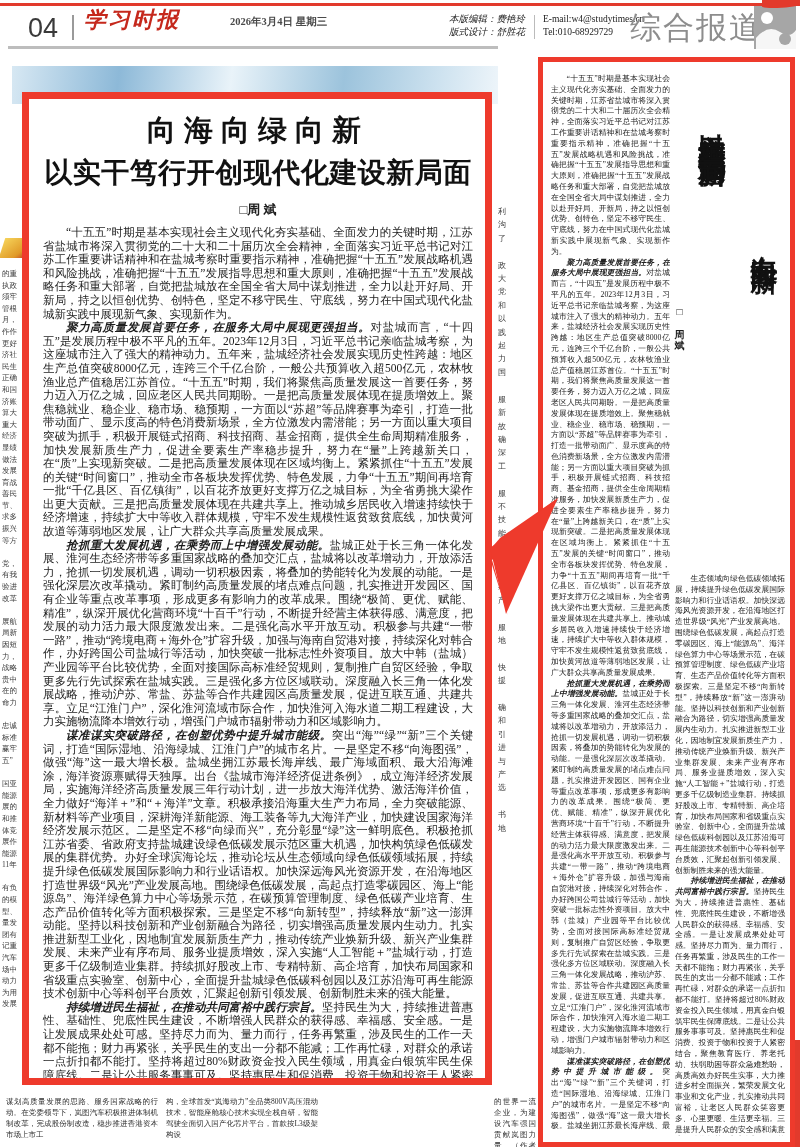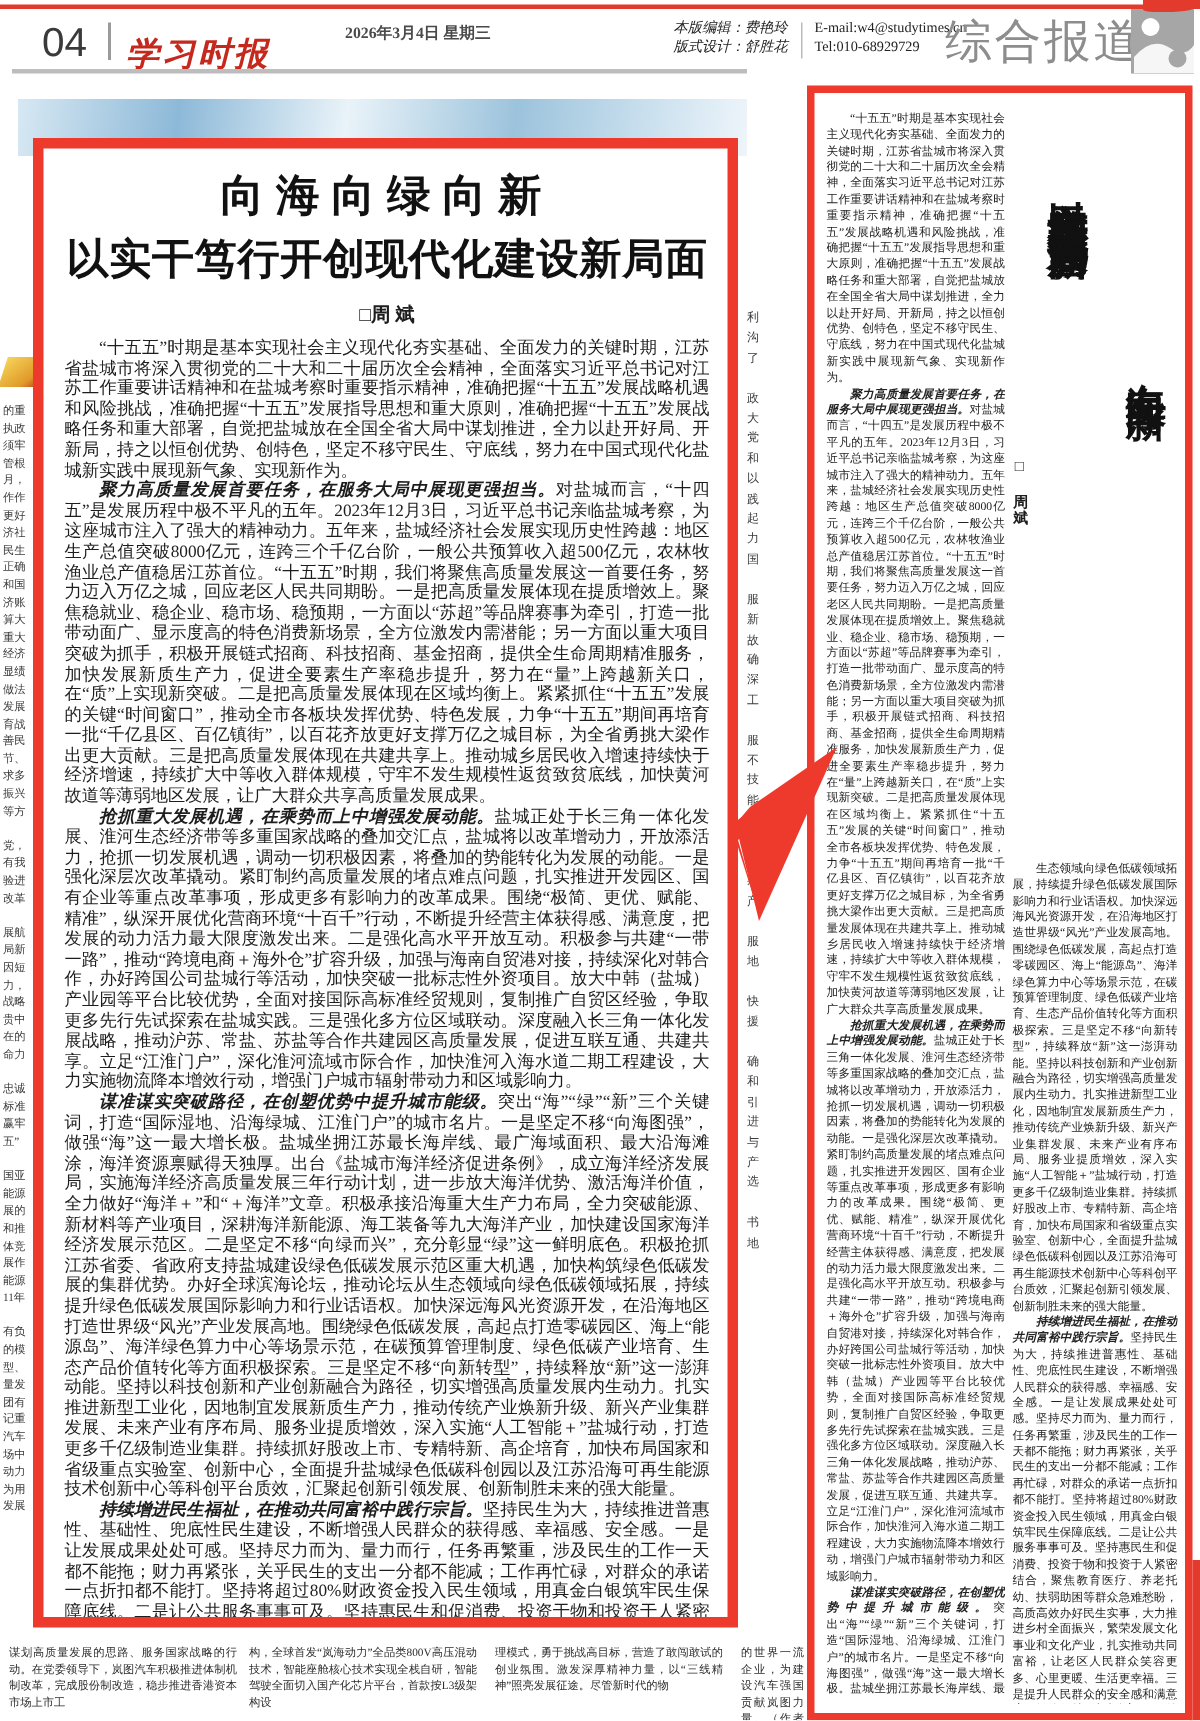--- a/index.html
+++ b/index.html
@@ -3,21 +3,21 @@
 <meta charset="utf-8">
 <style>
   html,body{margin:0;padding:0;background:#ffffff;}
   #page{position:relative;width:800px;height:1147px;background:#fff;overflow:hidden;
         font-family:"Liberation Serif","DejaVu Serif",serif;color:#1d1d1d;}
   .abs{position:absolute;}
   
   #top-red-line{left:0;top:3px;width:800px;height:3px;background:#e23a2c;}
   #page-num{left:28px;top:13px;font-family:"Liberation Sans",sans-serif;font-size:27px;font-weight:normal;color:#3a3a3a;}
   #hdr-div1{left:72px;top:15px;width:2px;height:25px;background:#9a9a9a;}
-  #masthead-cn{left:84px;top:21px;font-size:22px;font-weight:bold;font-style:italic;color:#c5281c;letter-spacing:2px;}
+  #masthead-cn{left:84px;top:5px;font-size:22px;font-weight:bold;font-style:italic;color:#c5281c;letter-spacing:2px;}
   #masthead-en{left:86px;top:33px;font-size:8px;color:#a8a8a8;letter-spacing:4px;font-family:Liberation Sans, sans-serif;margin-top:40px;}
   #hdr-date{left:230px;top:15px;font-size:10.5px;font-weight:bold;color:#4a4a4a;}
   #hdr-editor{left:418px;top:13px;font-size:9.5px;font-style:italic;line-height:13px;color:#222;margin-left:31px;}
   #hdr-div2{left:534px;top:15px;width:1px;height:24px;background:#bbb;}
   #hdr-contact{left:543px;top:13px;font-size:9.5px;line-height:13px;color:#222;}
   #section-title{left:630px;top:7px;font-family:"Liberation Sans",sans-serif;font-size:31px;font-weight:normal;color:#8d8d8d;letter-spacing:2px;}
   #hdr-logo{left:754px;top:6px;width:42px;height:43px;background:#a6a6a6;overflow:hidden;}
   #hdr-swoosh{left:762px;top:0px;width:38px;height:8px;background:#e23a2c;border-radius:0 0 60% 20%;}
   #hdr-rule{left:8px;top:46px;width:490px;height:3px;background:#bdbdbd;}
   
@@ -192,21 +192,20 @@
 引
 进
 与
 产
 选
 
 书
 地</div>
   <div class="abs bottom-col" style="left:6px;width:152px;">谋划高质量发展的思路、服务国家战略的行动。在党委领导下，岚图汽车积极推进体制机制改革，完成股份制改造，稳步推进香港资本市场上市工</div>
   <div class="abs bottom-col" style="left:166px;width:152px;">构，全球首发“岚海动力”全品类800V高压混动技术，智能座舱核心技术实现全栈自研，智能驾驶全面切入国产化芯片平台，首款按L3级架构设</div>
-  <div class="abs bottom-col" style="left:330px;width:152px;">理模式，勇于挑战高目标，营造了敢闯敢试的创业氛围。激发深厚精神力量，以“三线精神”照亮发展征途。尽管新时代的物</div>
   <div class="abs bottom-col" style="left:494px;width:42px;">的世界一流企业，为建设汽车强国贡献岚图力量。（作者系岚图汽车科技股份有限公司党委书记、董事长）</div>
   <div class="abs" id="right-edge-bar"></div>
 
   <div class="abs" id="zoom-box">
     <div id="z-title1">向海向绿向新</div>
     <div id="z-title2">以实干笃行开创现代化建设新局面</div>
     <div id="z-author">□周 斌</div>
     <div id="z-body">
         <p>“十五五”时期是基本实现社会主义现代化夯实基础、全面发力的关键时期，江苏省盐城市将深入贯彻党的二十大和二十届历次全会精神，全面落实习近平总书记对江苏工作重要讲话精神和在盐城考察时重要指示精神，准确把握“十五五”发展战略机遇和风险挑战，准确把握“十五五”发展指导思想和重大原则，准确把握“十五五”发展战略任务和重大部署，自觉把盐城放在全国全省大局中谋划推进，全力以赴开好局、开新局，持之以恒创优势、创特色，坚定不移守民生、守底线，努力在中国式现代化盐城新实践中展现新气象、实现新作为。</p>
         <p><b class="lead">聚力高质量发展首要任务，在服务大局中展现更强担当。</b>对盐城而言，“十四五”是发展历程中极不平凡的五年。2023年12月3日，习近平总书记亲临盐城考察，为这座城市注入了强大的精神动力。五年来，盐城经济社会发展实现历史性跨越：地区生产总值突破8000亿元，连跨三个千亿台阶，一般公共预算收入超500亿元，农林牧渔业总产值稳居江苏首位。“十五五”时期，我们将聚焦高质量发展这一首要任务，努力迈入万亿之城，回应老区人民共同期盼。一是把高质量发展体现在提质增效上。聚焦稳就业、稳企业、稳市场、稳预期，一方面以“苏超”等品牌赛事为牵引，打造一批带动面广、显示度高的特色消费新场景，全方位激发内需潜能；另一方面以重大项目突破为抓手，积极开展链式招商、科技招商、基金招商，提供全生命周期精准服务，加快发展新质生产力，促进全要素生产率稳步提升，努力在“量”上跨越新关口，在“质”上实现新突破。二是把高质量发展体现在区域均衡上。紧紧抓住“十五五”发展的关键“时间窗口”，推动全市各板块发挥优势、特色发展，力争“十五五”期间再培育一批“千亿县区、百亿镇街”，以百花齐放更好支撑万亿之城目标，为全省勇挑大梁作出更大贡献。三是把高质量发展体现在共建共享上。推动城乡居民收入增速持续快于经济增速，持续扩大中等收入群体规模，守牢不发生规模性返贫致贫底线，加快黄河故道等薄弱地区发展，让广大群众共享高质量发展成果。</p>

